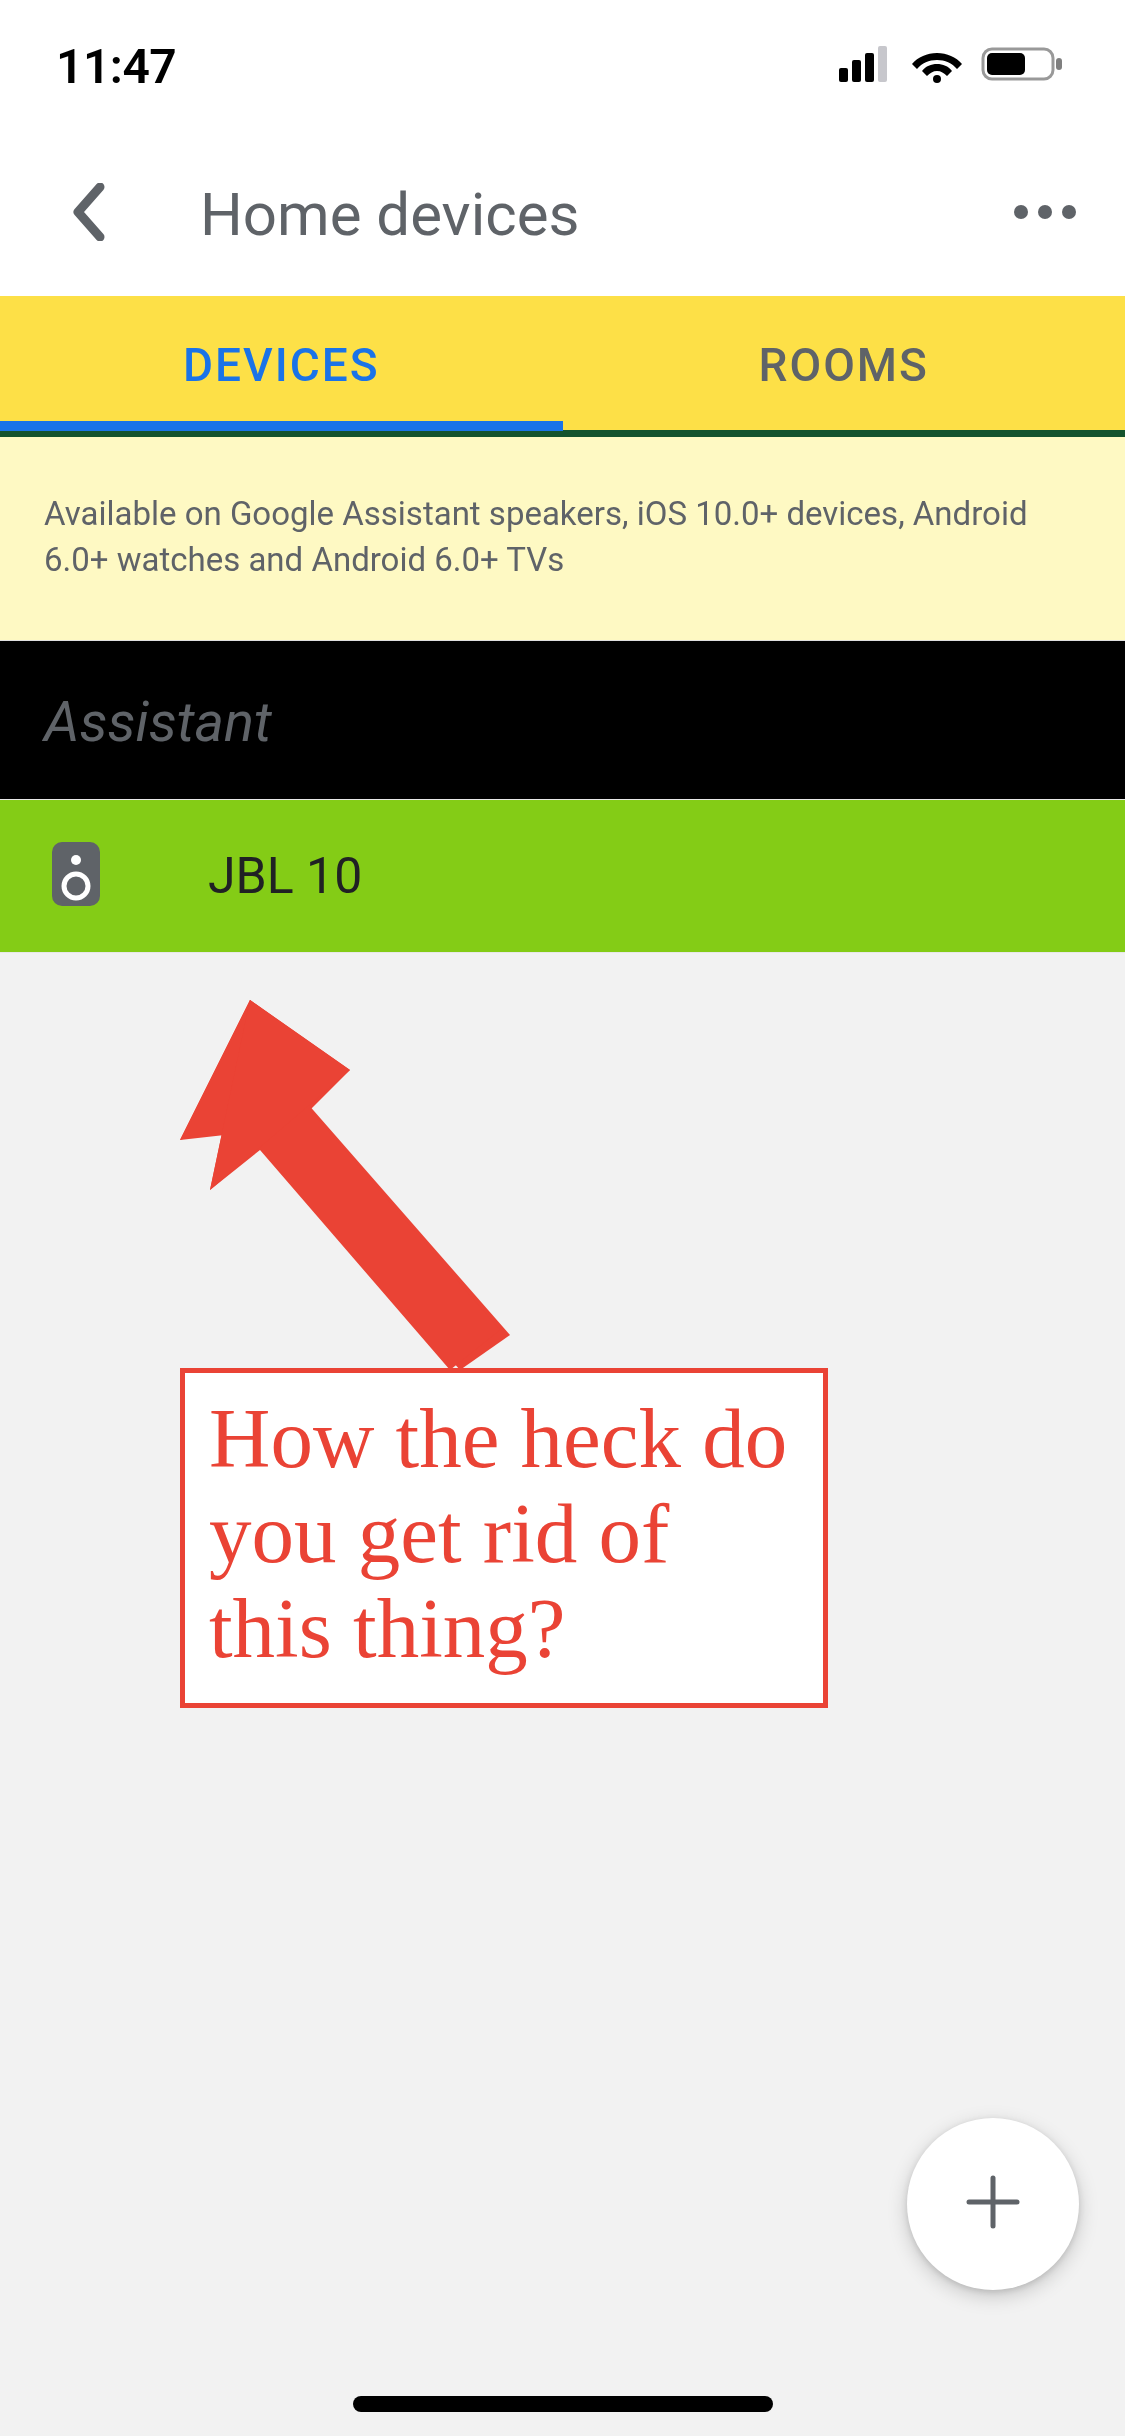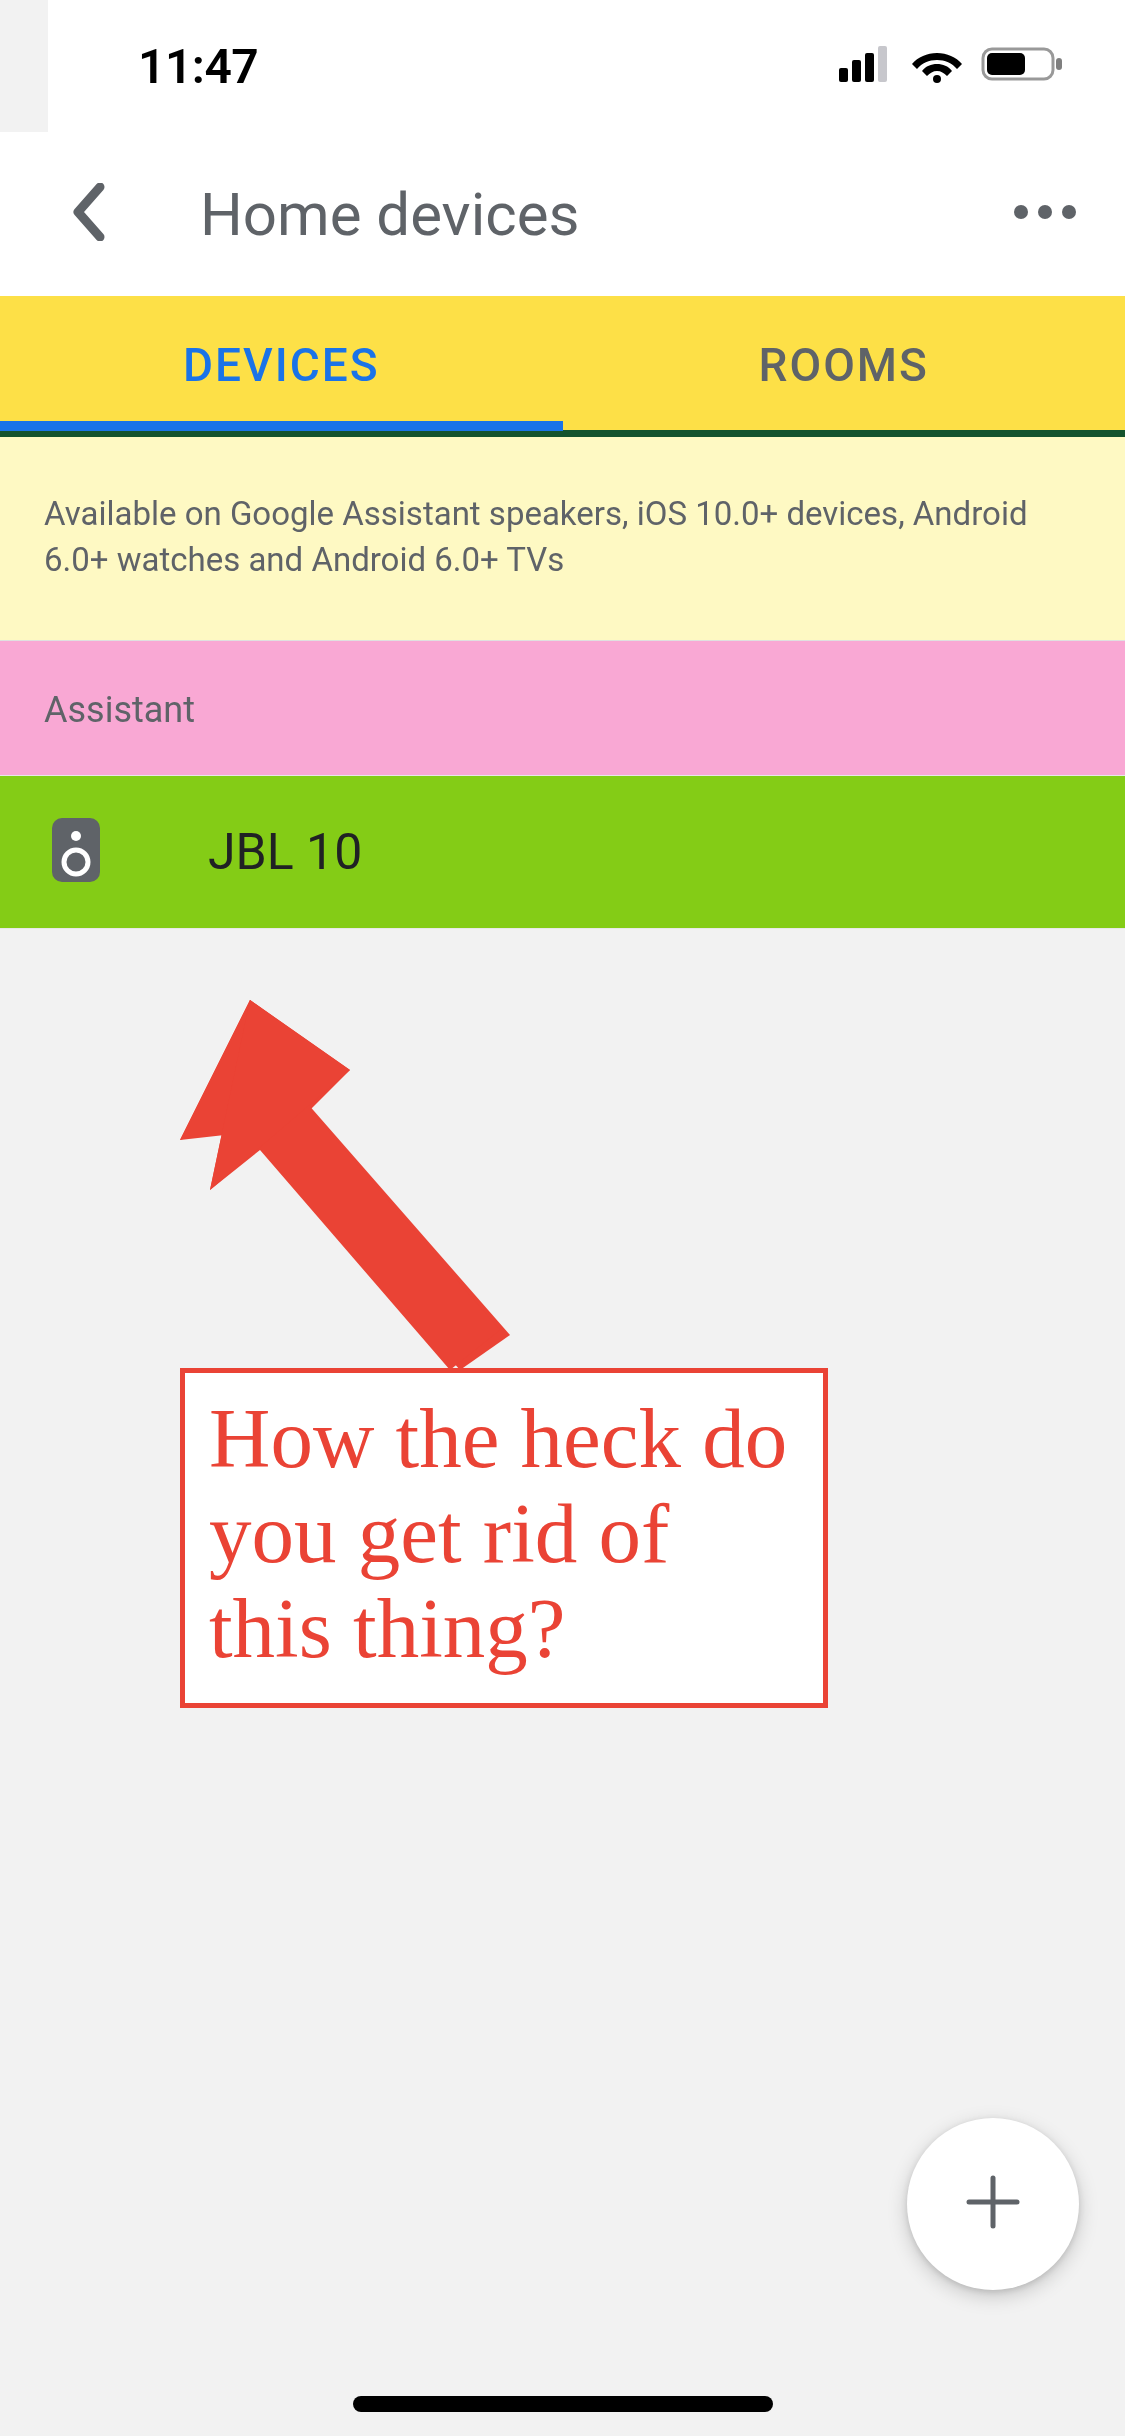--- a/index.html
+++ b/index.html
@@ -1,19 +1,19 @@
 <!DOCTYPE html>
 <html><head>
   <meta charset="utf-8">
   <style>
     * { margin: 0; padding: 0; box-sizing: border-box; }
     html, body { width: 1125px; height: 2436px; font-family: -apple-system, Roboto, "Helvetica Neue", Arial, sans-serif; background: #f2f2f2; overflow: hidden; }
 
     
-    .status-bar { height: 132px; background: #fff; display: flex; align-items: center; justify-content: space-between; padding: 0 60px 0 90px; margin-left: 48px; }
+    .status-bar { height: 132px; background: #fff; display: flex; align-items: center; justify-content: space-between; padding: 0 60px 0 56px; }
     .status-time { font-size: 48px; font-weight: 600; letter-spacing: -0.5px; color: #000; }
     .status-right { display: flex; align-items: center; gap: 18px; }
 
     
     .app-header { height: 164px; background: #fff; display: flex; align-items: center; padding: 0 40px 0 48px; position: relative; }
     .back-btn { width: 80px; height: 80px; display: flex; align-items: center; justify-content: center; }
     .page-title { font-size: 60px; color: #5f6368; margin-left: 72px; font-weight: 400; }
     .more-btn { position: absolute; right: 40px; top: 50%; transform: translateY(-50%); width: 80px; height: 80px; display: flex; align-items: center; justify-content: center; }
 
     
@@ -22,21 +22,21 @@
     .tab.active { color: #1a73e8; }
     .tab.active::after { content: ""; position: absolute; left: 0; right: 55%; bottom: -1px; height: 10px; background: #1a73e8; }
     
     .tab.active::after { left: 0; right: 0; }
 
     
     .info-block { padding: 54px 40px 58px 44px; font-size: 33px; color: #5f6368; line-height: 1.38; border-bottom: 1px solid #e0e0e0; background: #fef9c3; }
     .info-block span { color: #5f6368; }
 
     
-    .section-header { padding: 48px 44px 44px; font-size: 36px; color: #5f6368; background: #f9a8d4; border-bottom: 1px solid #e8e8e8; }
+    .section-header { padding: 48px 44px 44px; font-size: 56px; color: #5f6368; background: #000000; border-bottom: 1px solid #e8e8e8; font-style: italic; }
 
     
     .device-row { background: #84cc16; display: flex; align-items: center; padding: 40px 44px; border-bottom: 1px solid #e8e8e8; text-align: center; }
     .device-icon-wrap { width: 64px; display: flex; justify-content: center; }
     .device-label { font-size: 50px; color: #202124; margin-left: 100px; }
 
     
     .content-fill { flex: 1; background: #f2f2f2; }
     .screen { display: flex; flex-direction: column; height: 2436px; position: relative; }
 

